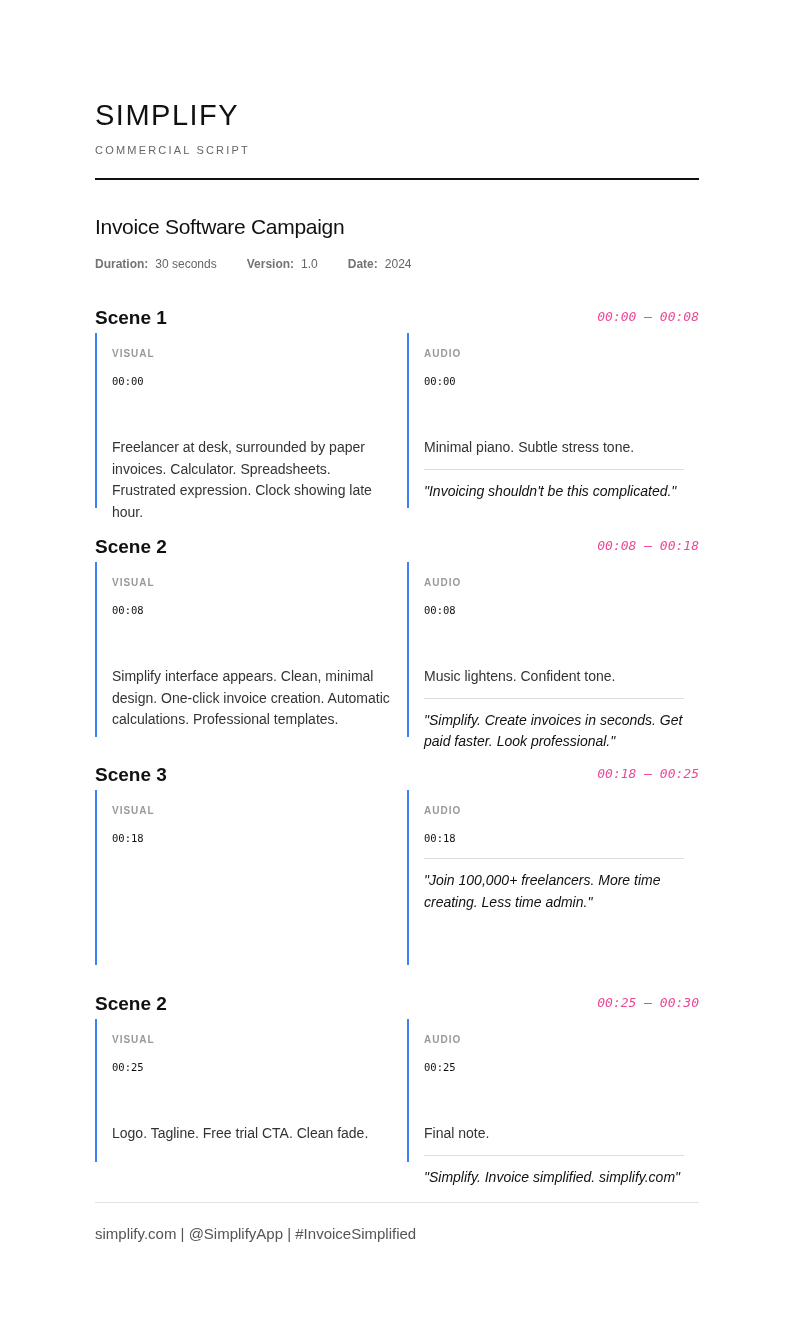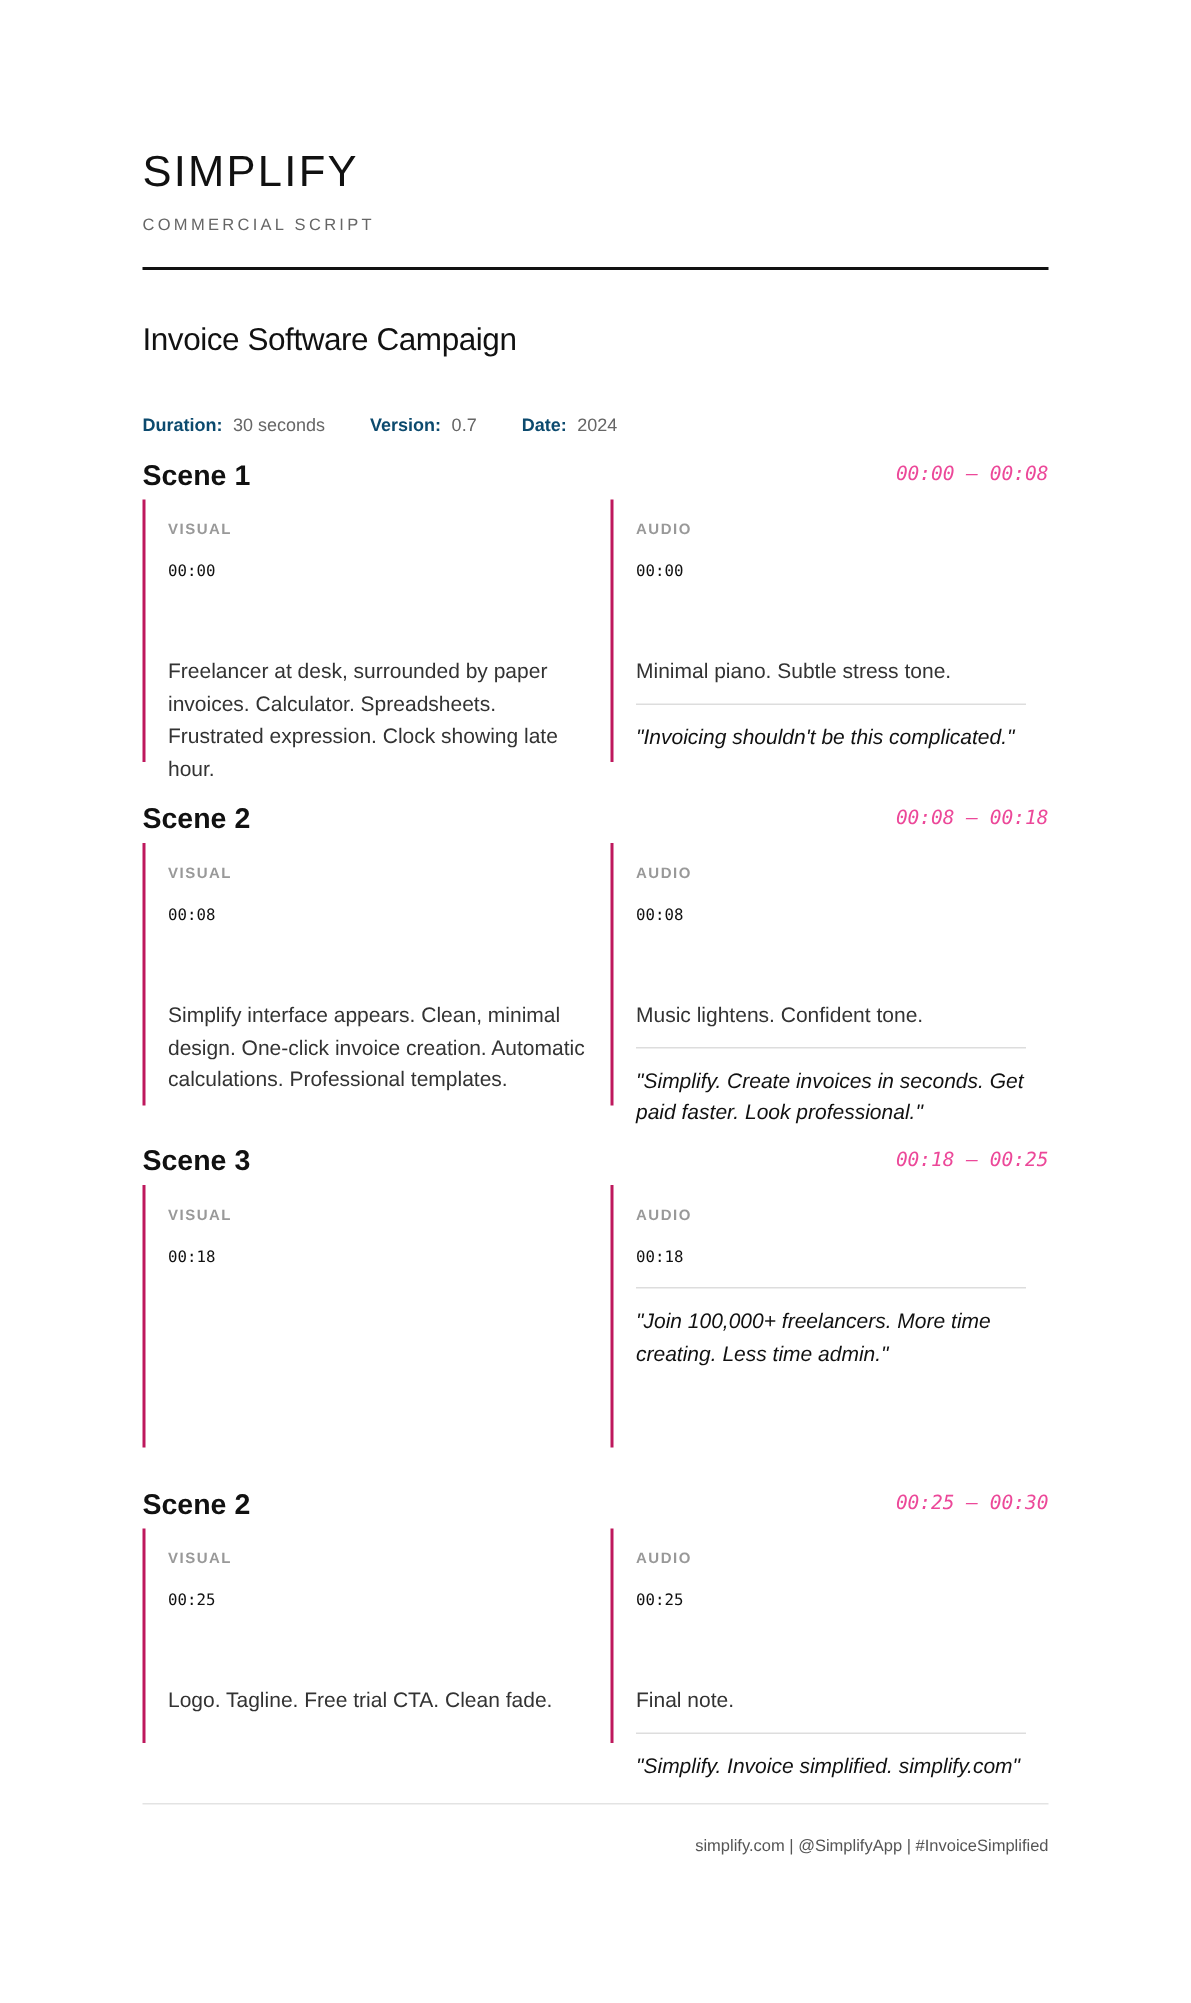--- a/index.html
+++ b/index.html
@@ -53,21 +53,21 @@
     letter-spacing: -0.3px;
   }
   .meta {
     position: absolute;
     top: 257px;
     left: 0;
     display: flex;
     font-size: 12px;
   }
   .meta-item { display: flex; margin-right: 30px; align-items: baseline; }
-  .meta-label { font-weight: bold; color: #0c4a6e; margin-right: 7px; margin-top: 19px; }
+  .meta-label { font-weight: bold; color: #737373; margin-right: 7px; }
   .meta-value { color: #666; }
 
   .scene {
     position: absolute;
     left: 0;
     width: 604px;
   }
   .scene-head {
     position: relative;
     height: 22px;
@@ -90,21 +90,21 @@
     font-style: italic;
   }
   .cols {
     position: absolute;
     top: 26px;
     left: 0;
     width: 604px;
     display: flex;
   }
   .col {
-    border-left: 2px solid #be185d;
+    border-left: 2px solid #3b82f6;
     padding: 15px 16px 0 15px;
   }
   .col-visual { width: 312px; }
   .col-audio { width: 292px; padding-right: 15px; }
   .col-label {
     font-size: 10px;
     font-weight: bold;
     letter-spacing: 1px;
     color: #999;
     height: 14px;
@@ -141,43 +141,43 @@
     left: 0;
     width: 604px;
     height: 1px;
     background: #e3e3e3;
   }
   .footer {
     position: absolute;
     top: 1225px;
     left: 0;
     width: 604px;
-    text-align: right;
-    font-size: 11px;
+    text-align: left;
+    font-size: 15px;
     color: #555;
   }
 </style>
 </head>
 <body>
 
 <div class="page">
   <div class="brand">SIMPLIFY</div>
   <div class="brand-sub">COMMERCIAL SCRIPT</div>
   <div class="rule-heavy"></div>
 
   <div class="campaign-title">Invoice Software Campaign</div>
 
   <div class="meta">
     <div class="meta-item">
       <span class="meta-label">Duration:</span>
       <span class="meta-value">30 seconds</span>
     </div>
     <div class="meta-item">
       <span class="meta-label">Version:</span>
-      <span class="meta-value">0.7</span>
+      <span class="meta-value">1.0</span>
     </div>
     <div class="meta-item">
       <span class="meta-label">Date:</span>
       <span class="meta-value">2024</span>
     </div>
   </div>
 
   <div class="scene" style="top:307px;">
     <div class="scene-head">
       <div class="scene-title">Scene 1</div>

